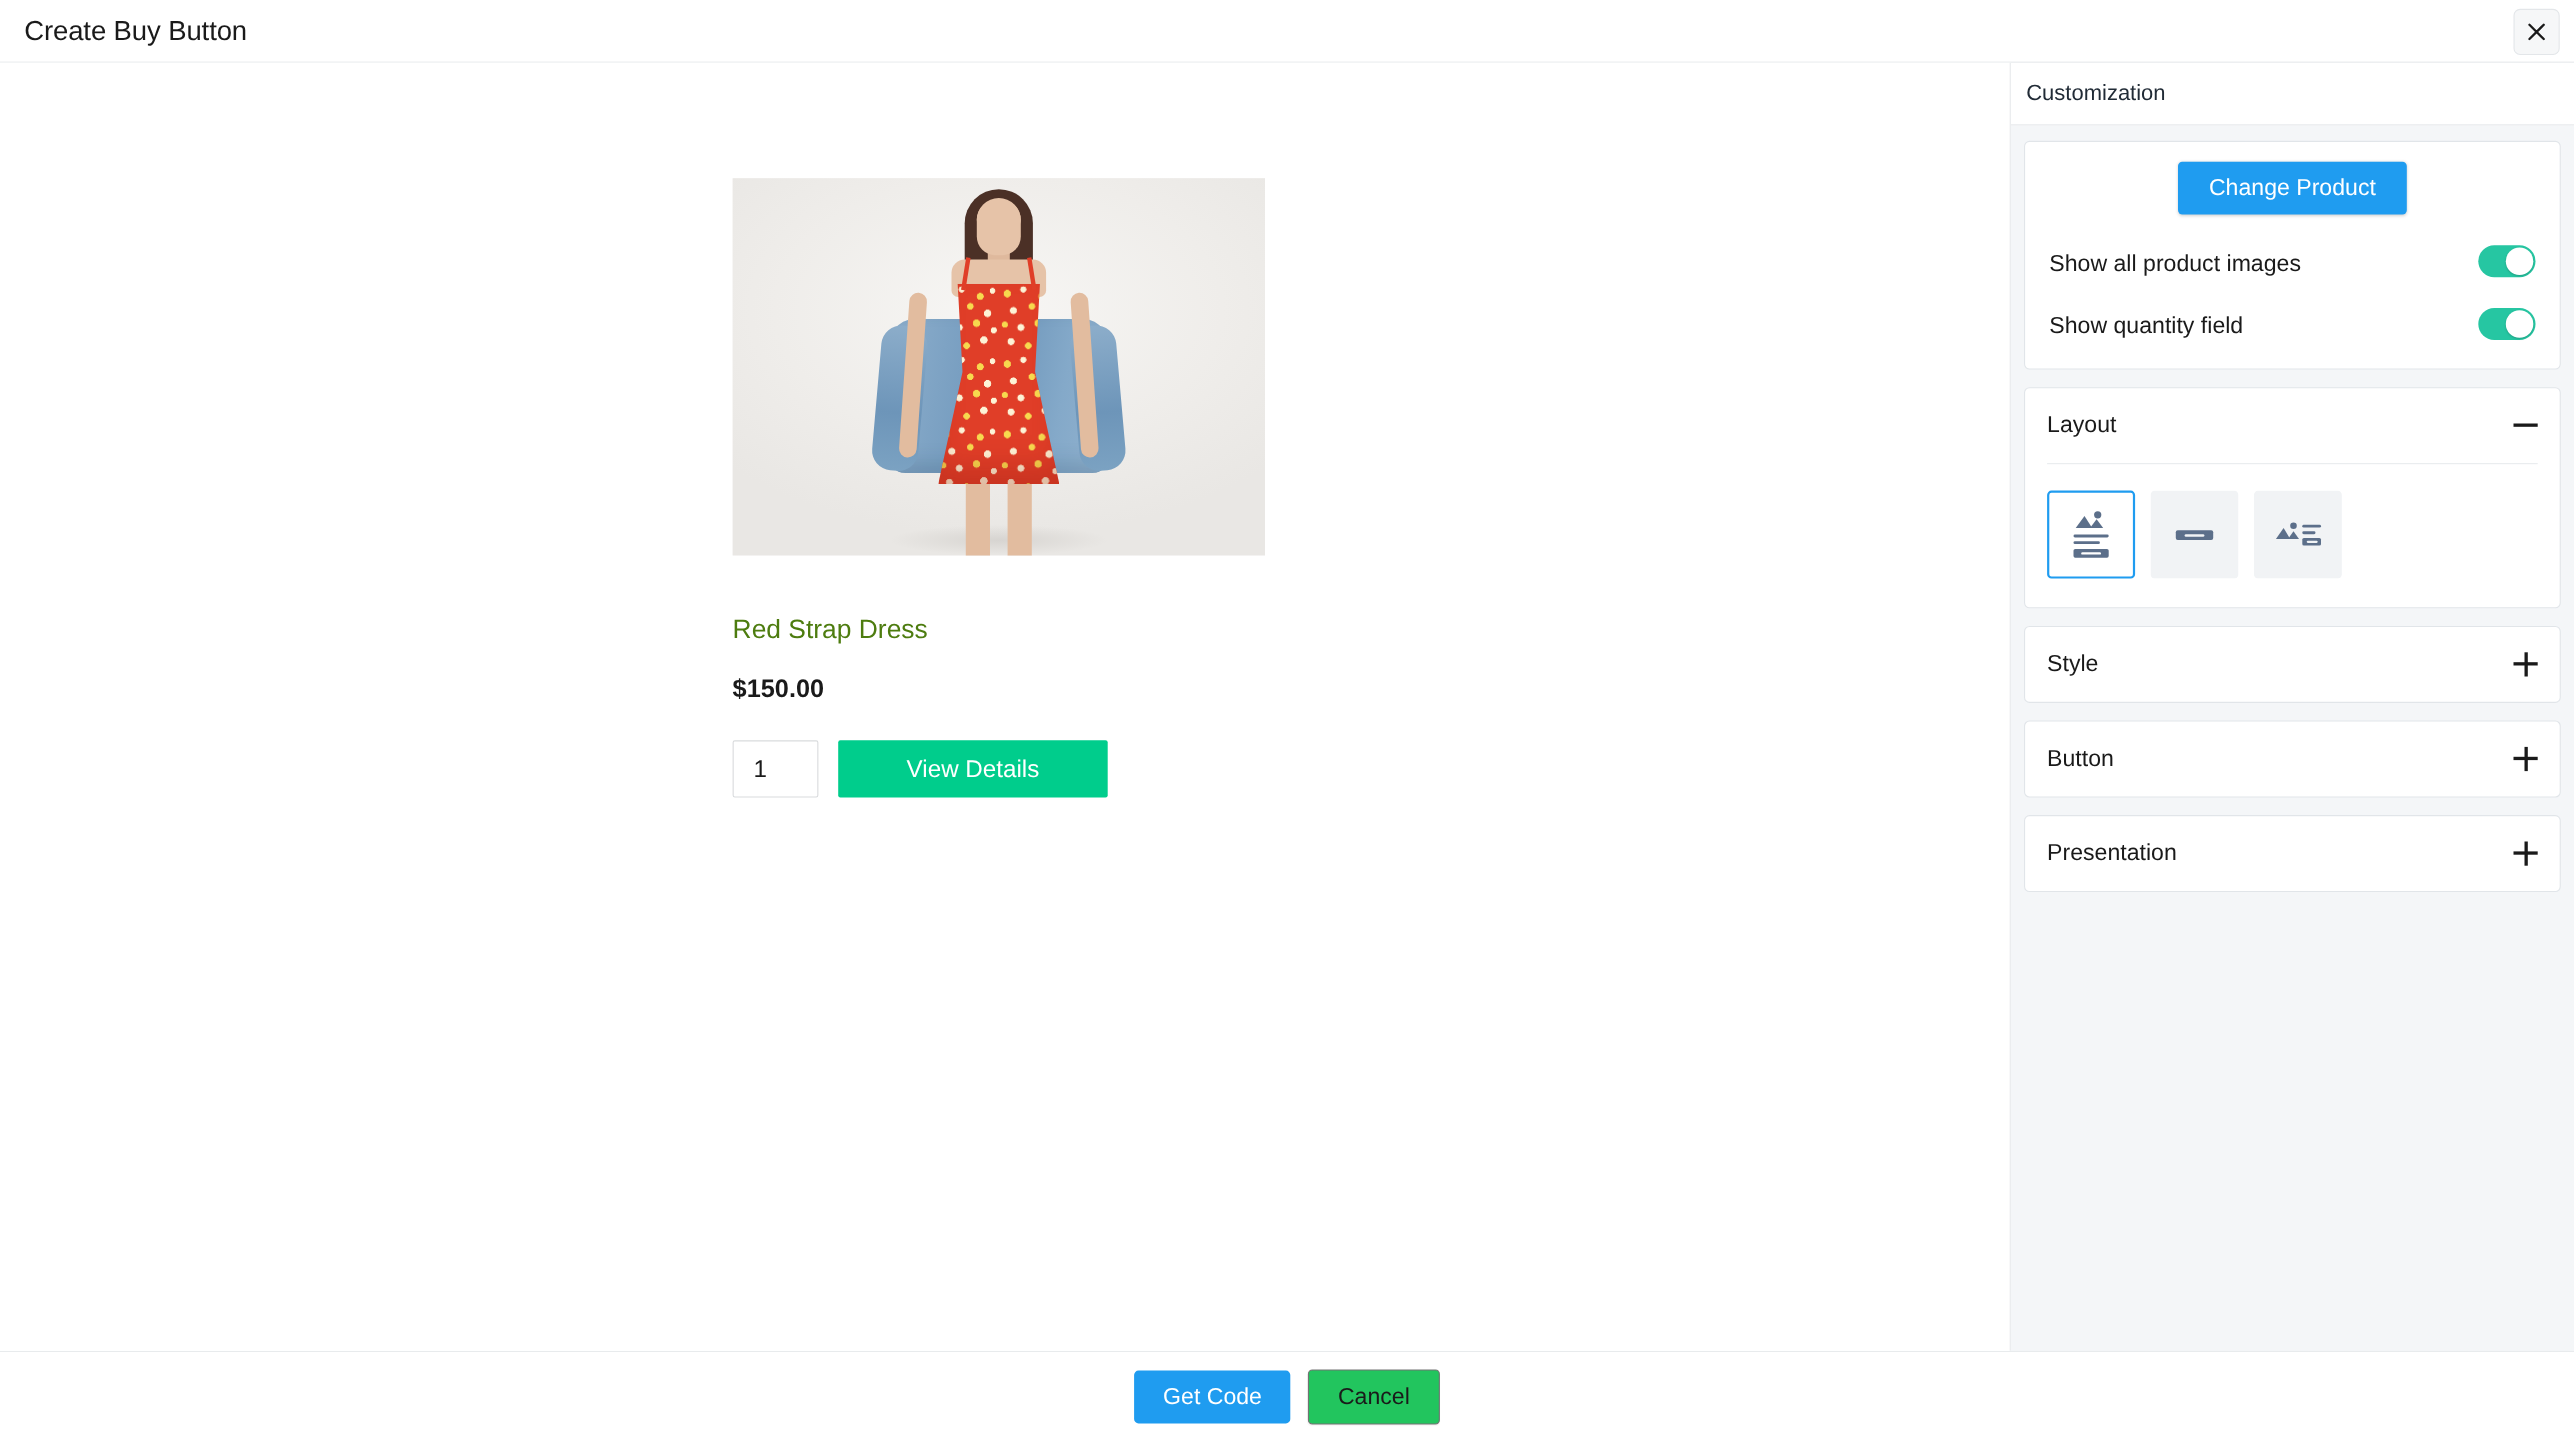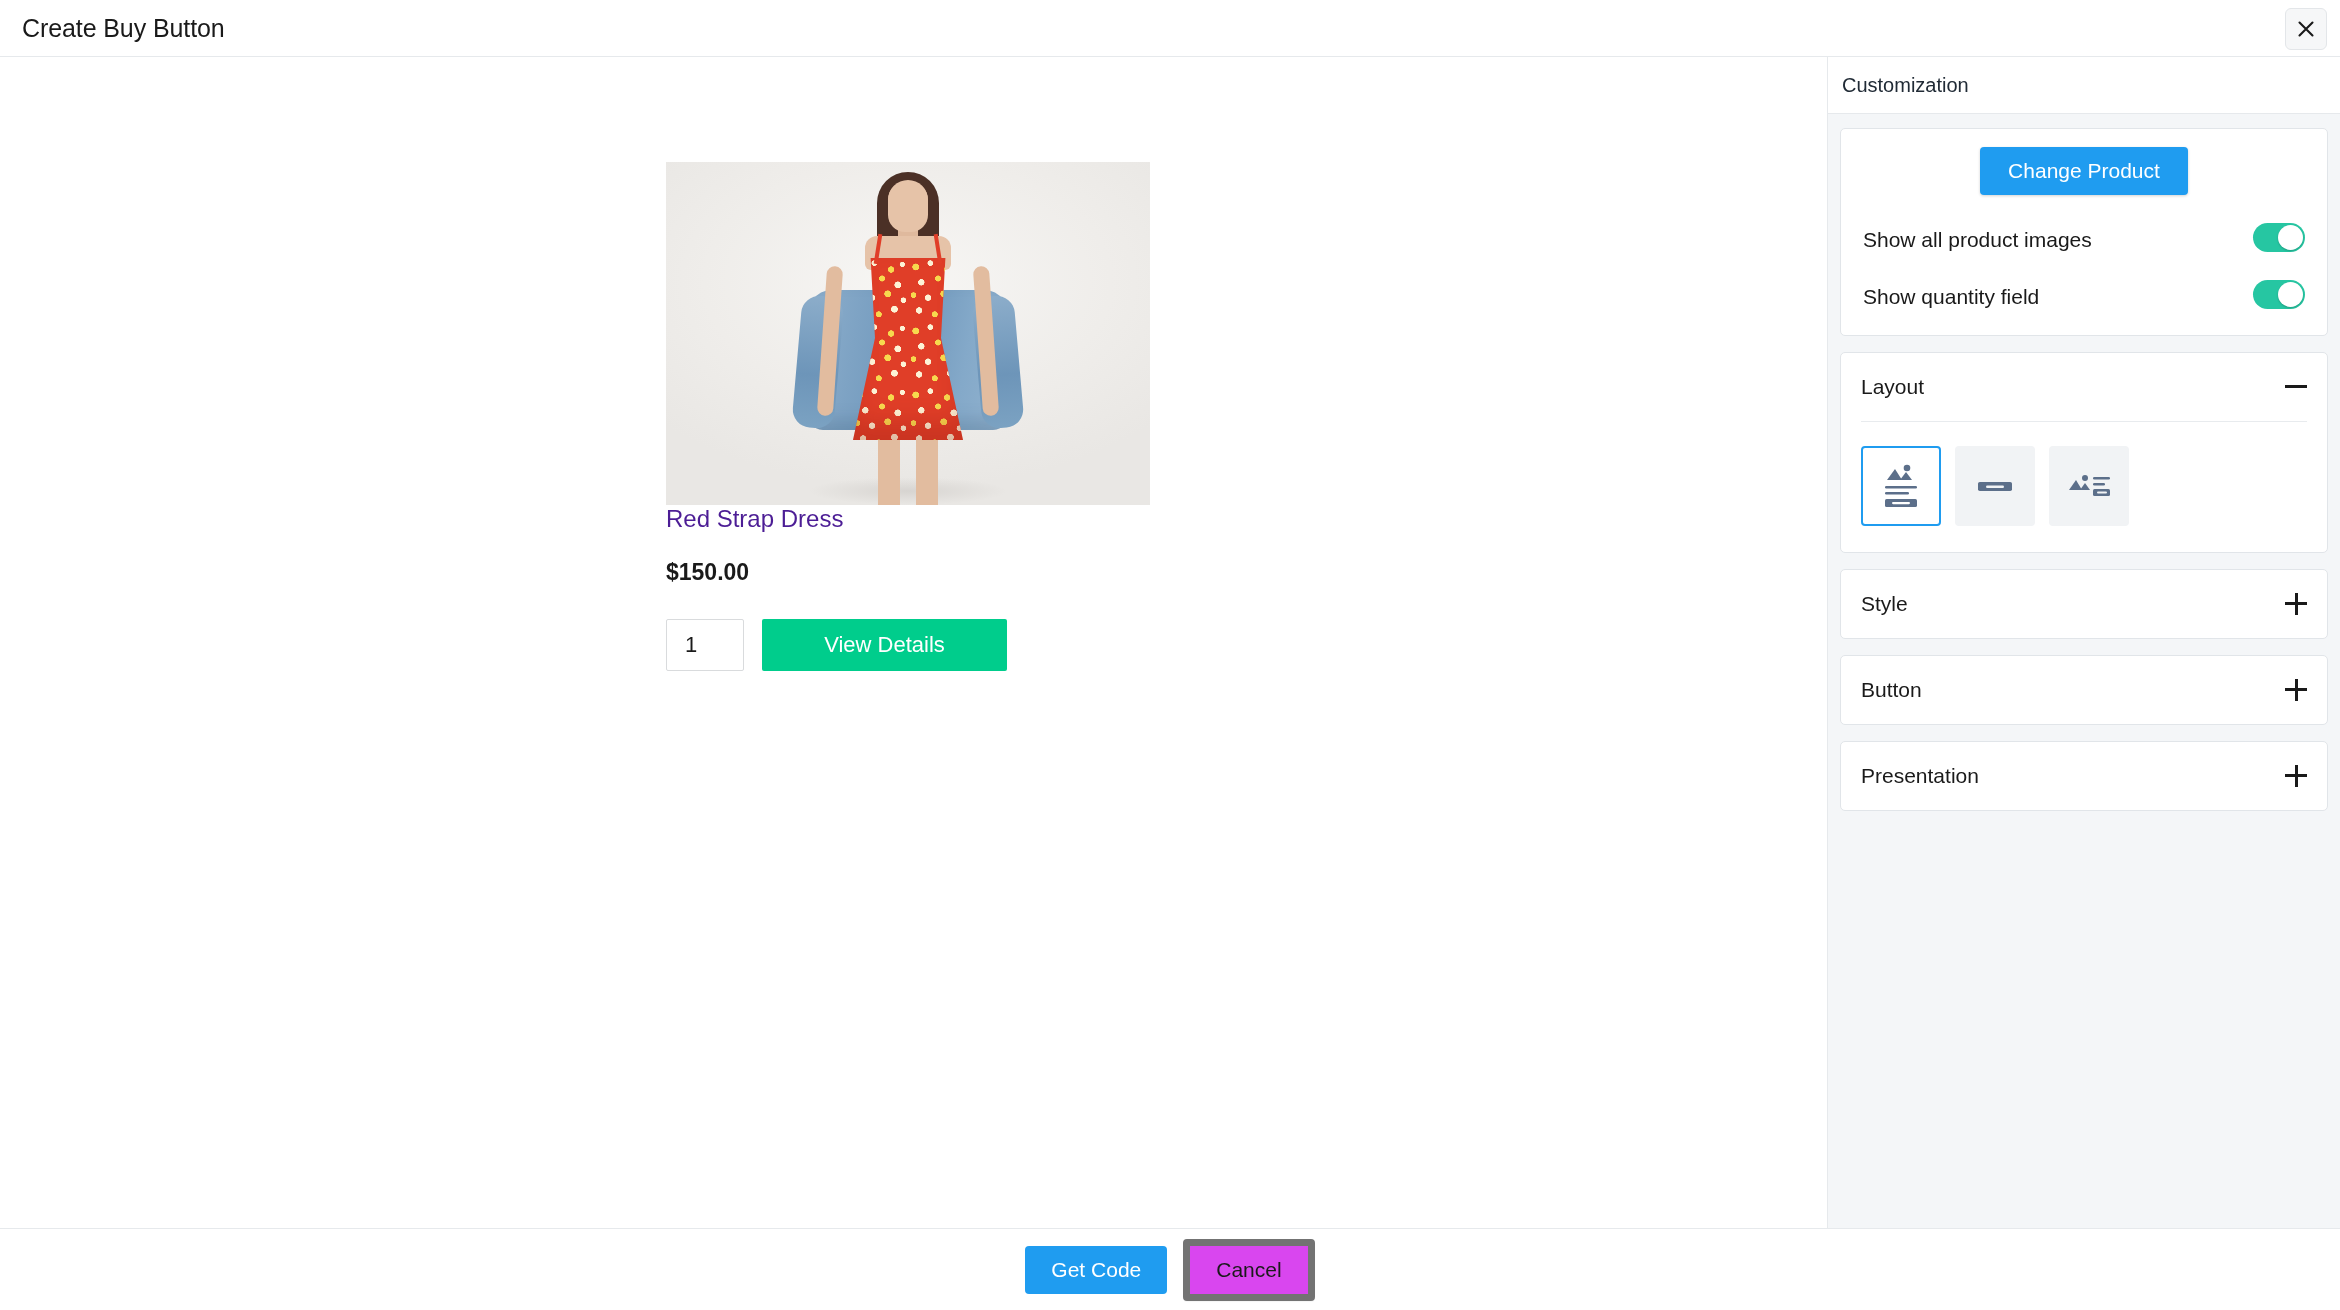--- a/index.html
+++ b/index.html
@@ -242,23 +242,24 @@
     width: 22px;
     height: 76px;
     background: #e2bc9f;
     border-radius: 10px 10px 0 0;
     z-index: 1;
   }
   .ph-leg-l { left: 50%; margin-left: -30px; }
   .ph-leg-r { left: 50%; margin-left: 8px; }
 
   .product-title {
+    margin-top: 54px;
     font-size: 24px;
     line-height: 1.2;
-    color: #4c1d95;
+    color: #4d7c0f;
     font-weight: 400;
   }
 
   .product-price {
     margin-top: 25px;
     font-size: 23px;
     line-height: 1.2;
     color: #1a1a1a;
     font-weight: 700;
   }
@@ -463,23 +464,23 @@
     background: #1f9cf0;
     color: #ffffff;
     border: none;
     border-radius: 4px;
     font-family: "Liberation Sans", sans-serif;
     font-size: 21px;
     padding: 12px 26px;
     cursor: pointer;
   }
   .footer-secondary {
-    background: #d946ef;
+    background: #22c55e;
     color: #1a1a1a;
-    border: 7px solid #737373;
+    border: 1px solid #737373;
     border-radius: 4px;
     font-family: "Liberation Sans", sans-serif;
     font-size: 21px;
     padding: 12px 26px;
     cursor: pointer;
     box-shadow: 0 1px 1px rgba(0,0,0,.04);
   }
 </style>
 </head>
 <body>

